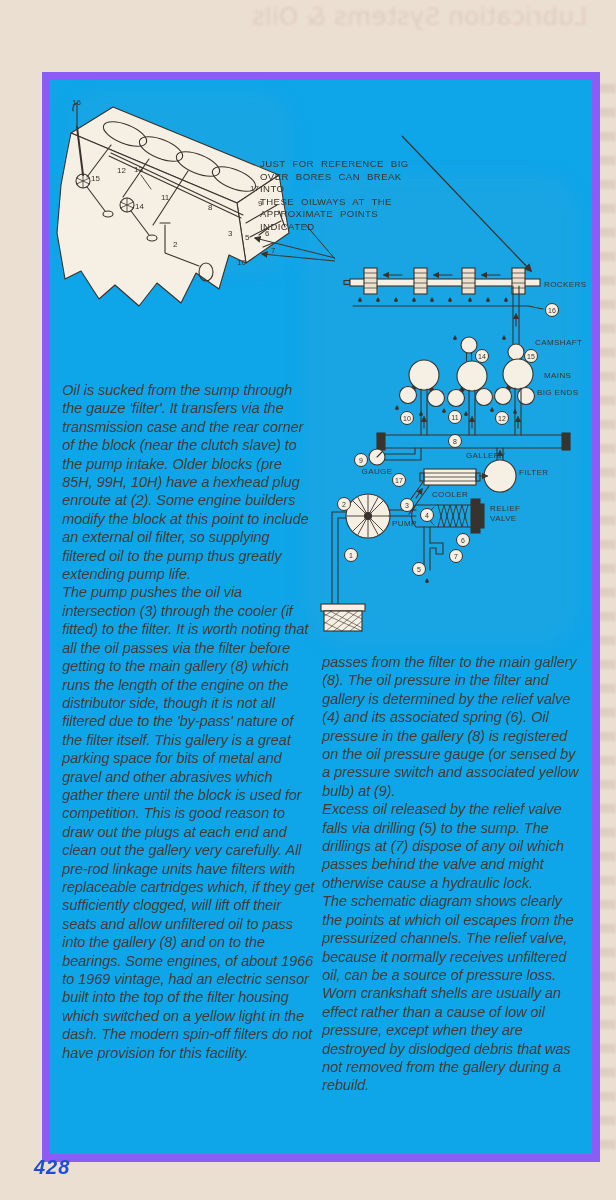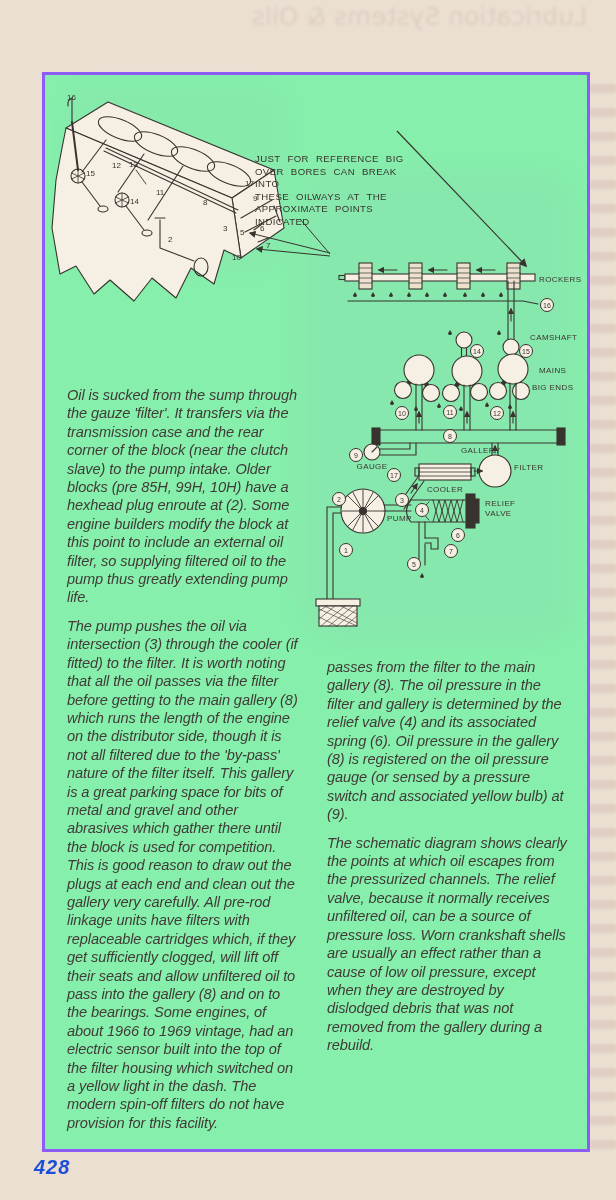--- a/index.html
+++ b/index.html
@@ -9,34 +9,34 @@
   .page-title{position:absolute;left:54px;top:10px;font-family:"DejaVu Sans",sans-serif;
               font-size:27px;font-weight:400;letter-spacing:1px;color:#58524b;}
   .ghost-title{position:absolute;right:28px;top:2px;font-family:"DejaVu Sans",sans-serif;
                font-size:25px;color:#c7a79c;opacity:.32;filter:blur(1.6px);
                transform:scaleX(-1);white-space:nowrap;}
   .margin-bleed{position:absolute;right:0;top:84px;width:26px;height:1068px;
                 background:repeating-linear-gradient(rgba(166,130,118,.17) 0 9px,rgba(0,0,0,0) 9px 24px);
                 filter:blur(1px);}
   
   .figure-box{position:absolute;left:42px;top:72px;width:542px;height:1074px;
-              border:3px solid #8b5cf6;background:#86efac;}
+              border:8px solid #8b5cf6;background:#0ea5e9;}
   .bleed-a{position:absolute;left:255px;top:95px;width:275px;height:470px;border-radius:40px;
            background:rgba(148,168,172,.09);filter:blur(10px);}
   .bleed-b{position:absolute;left:18px;top:10px;width:225px;height:185px;border-radius:30px;
            background:rgba(148,168,172,.07);filter:blur(9px);}
   .annotation{position:absolute;white-space:pre-line;color:#3a342e;
               font-size:9.6px;line-height:12.6px;letter-spacing:.4px;word-spacing:4px;}
   .ann-ghost{left:162px;top:17px;width:212px;}
   .ann-bores{left:210px;top:78px;width:150px;}
   .figure-caption{position:absolute;left:12px;top:243px;width:262px;color:#282522;
                   font-size:16.4px;line-height:20.5px;font-weight:700;}
   .col{position:absolute;color:#403b36;font-style:italic;font-size:14.6px;
        line-height:18.4px;letter-spacing:-.1px;}
-  .col p{margin:10px;}
+  .col p{margin:0;}
   .col-left{left:12px;top:301px;width:254px;}
   .col-right{left:272px;top:573px;width:260px;}
   .page-number{position:absolute;left:34px;top:1156px;font-size:20px;font-weight:700;
                font-style:italic;color:#1d4ed8;letter-spacing:1px;}
   
   svg{position:absolute;}
   .blockart{left:3px;top:13px;}
   .schem{left:270px;top:168px;}
   .leaders{left:0;top:0;pointer-events:none;}
   svg text{font-family:"Liberation Sans",sans-serif;fill:#3a342e;}
@@ -344,18 +344,19 @@
     </svg>
 
 
     <div class="col col-left">
       <p>Oil is sucked from the sump through the gauze 'filter'. It transfers via the transmission case and the rear corner of the block (near the clutch slave) to the pump intake. Older blocks (pre 85H, 99H, 10H) have a hexhead plug enroute at (2). Some engine builders modify the block at this point to include an external oil filter, so supplying filtered oil to the pump thus greatly extending pump life.</p>
       <p>The pump pushes the oil via intersection (3) through the cooler (if fitted) to the filter. It is worth noting that all the oil passes via the filter before getting to the main gallery (8) which runs the length of the engine on the distributor side, though it is not all filtered due to the 'by-pass' nature of the filter itself. This gallery is a great parking space for bits of metal and gravel and other abrasives which gather there until the block is used for competition. This is good reason to draw out the plugs at each end and clean out the gallery very carefully. All pre-rod linkage units have filters with replaceable cartridges which, if they get sufficiently clogged, will lift off their seats and allow unfiltered oil to pass into the gallery (8) and on to the bearings. Some engines, of about 1966 to 1969 vintage, had an electric sensor built into the top of the filter housing which switched on a yellow light in the dash. The modern spin-off filters do not have provision for this facility.</p>
     </div>
 
     <div class="col col-right">
       <p>passes from the filter to the main gallery (8). The oil pressure in the filter and gallery is determined by the relief valve (4) and its associated spring (6). Oil pressure in the gallery (8) is registered on the oil pressure gauge (or sensed by a pressure switch and associated yellow bulb) at (9).</p>
+      <p>Excess oil released by the relief valve falls via drilling (5) to the sump. The drillings at (7) dispose of any oil which passes behind the valve and might otherwise cause a hydraulic lock.</p>
       <p>The schematic diagram shows clearly the points at which oil escapes from the pressurized channels. The relief valve, because it normally receives unfiltered oil, can be a source of pressure loss. Worn crankshaft shells are usually an effect rather than a cause of low oil pressure, except when they are destroyed by dislodged debris that was not removed from the gallery during a rebuild.</p>
     </div>
   </div>
 
   <div class="page-number">428</div>
 </div>
 
 </body></html>

